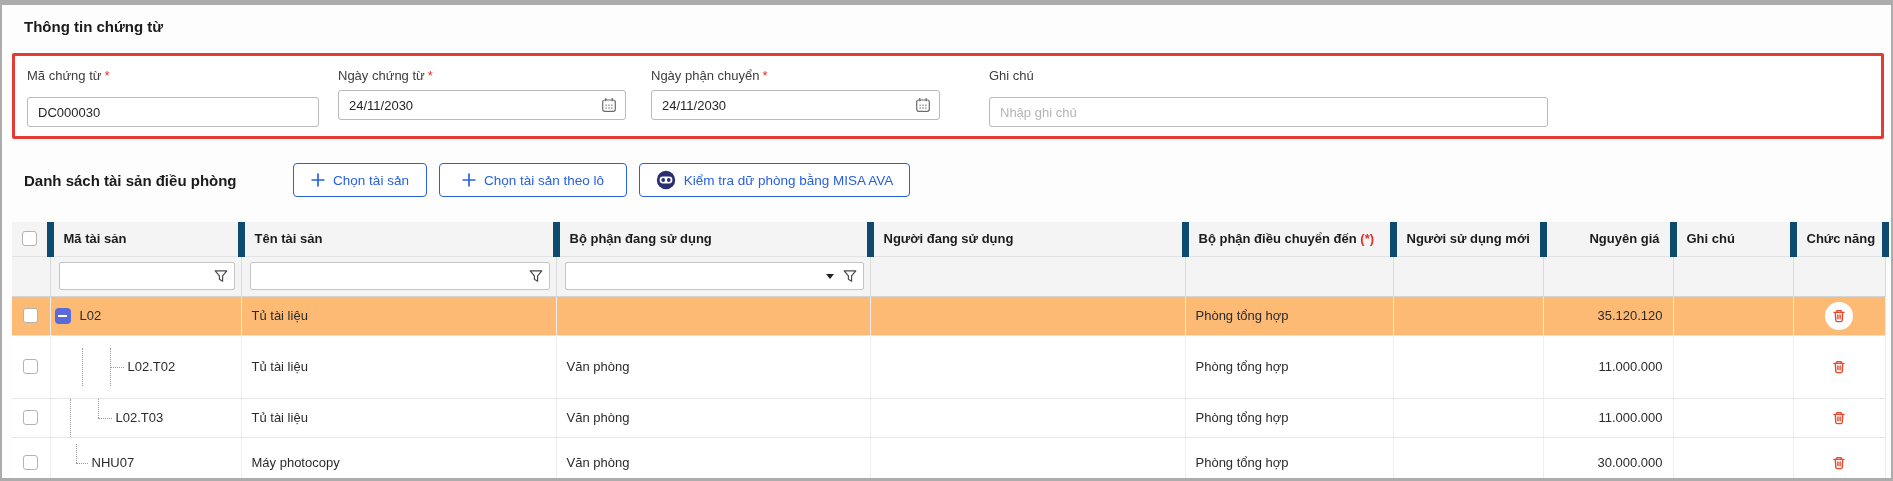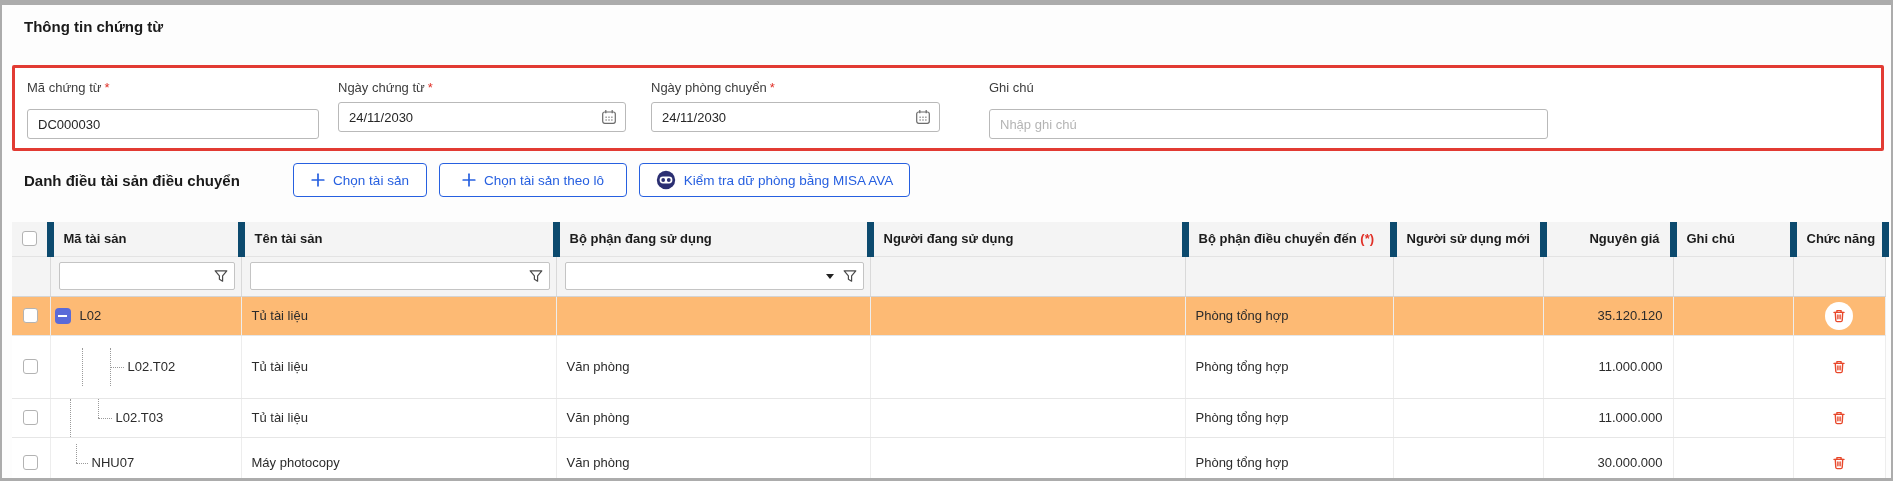--- a/index.html
+++ b/index.html
@@ -7,21 +7,21 @@
   .frame {
     position: relative; width: 1893px; height: 481px; background: #fdfdfd;
     border: 2px solid #acacac; border-top-width: 5px; border-bottom-width: 3px;
     overflow: hidden;
   }
   .sec-title { position: absolute; left: 22px; font-size: 15px; font-weight: bold; color: #1b1b1b; }
   #title-doc { top: 13px; }
 
   
   .form-box {
-    position: absolute; left: 10px; top: 60px; width: 1872px; height: 86px;
+    position: absolute; left: 10px; top: 48px; width: 1872px; height: 86px;
     border: 3px solid #e23b33; border-radius: 2px; background: #fff;
   }
   .field { position: absolute; top: 12px; }
   .field .lbl { font-size: 13px; color: #3d3d3d; margin-bottom: 7px; }
   .field .req { color: #e03027; margin-left: 3px; }
   .in-wrap { position: relative; }
   .in-wrap input {
     width: 100%; height: 30px; border: 1px solid #b9b9b9; border-radius: 3px;
     font-family: "Liberation Sans", sans-serif; font-size: 13px; color: #262626;
     padding: 0 30px 0 10px; background: #fff; outline: none;
@@ -141,35 +141,35 @@
     <div class="field" id="field-1">
       <div class="lbl"><span>Ngày chứng từ</span><span class="req">*</span></div>
       <div class="in-wrap">
         <input value="24/11/2030" style="">
         <svg class="cal-ico" width="16" height="16">
             <use href="#ic-cal"></use>
           </svg>
       </div>
     </div>
     <div class="field" id="field-2">
-      <div class="lbl"><span>Ngày phòng chuyển</span><span class="req">*</span></div>
+      <div class="lbl"><span>Ngày phận chuyển</span><span class="req">*</span></div>
       <div class="in-wrap">
         <input value="24/11/2030" style="">
         <svg class="cal-ico" width="16" height="16">
             <use href="#ic-cal"></use>
           </svg>
       </div>
     </div>
     <div class="field" id="field-3">
       <div class="lbl">Ghi chú</div>
       <div class="in-wrap"><input class="no-icon" placeholder="Nhập ghi chú" style=""></div>
     </div>
   </div>
 
-  <div class="sec-title" id="title-assets">Danh điều tài sản điều chuyển</div>
+  <div class="sec-title" id="title-assets">Danh sách tài sản điều phòng</div>
 
   <button class="tb-btn" id="btn-0">
     <svg width="14" height="14">
         <use href="#ic-plus"></use>
       </svg>
     <span>Chọn tài sản</span>
   </button>
   <button class="tb-btn" id="btn-1">
     <svg width="14" height="14">
         <use href="#ic-plus"></use>

